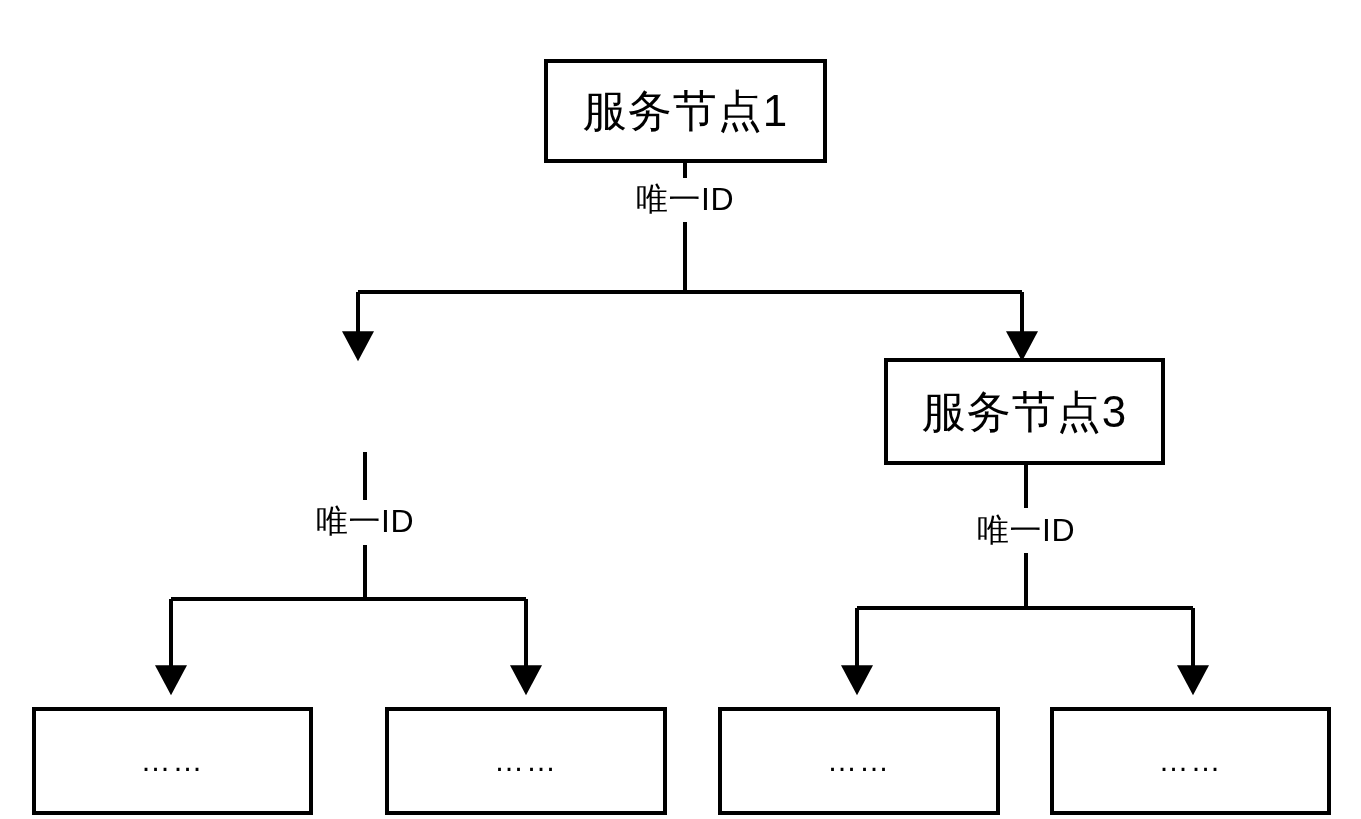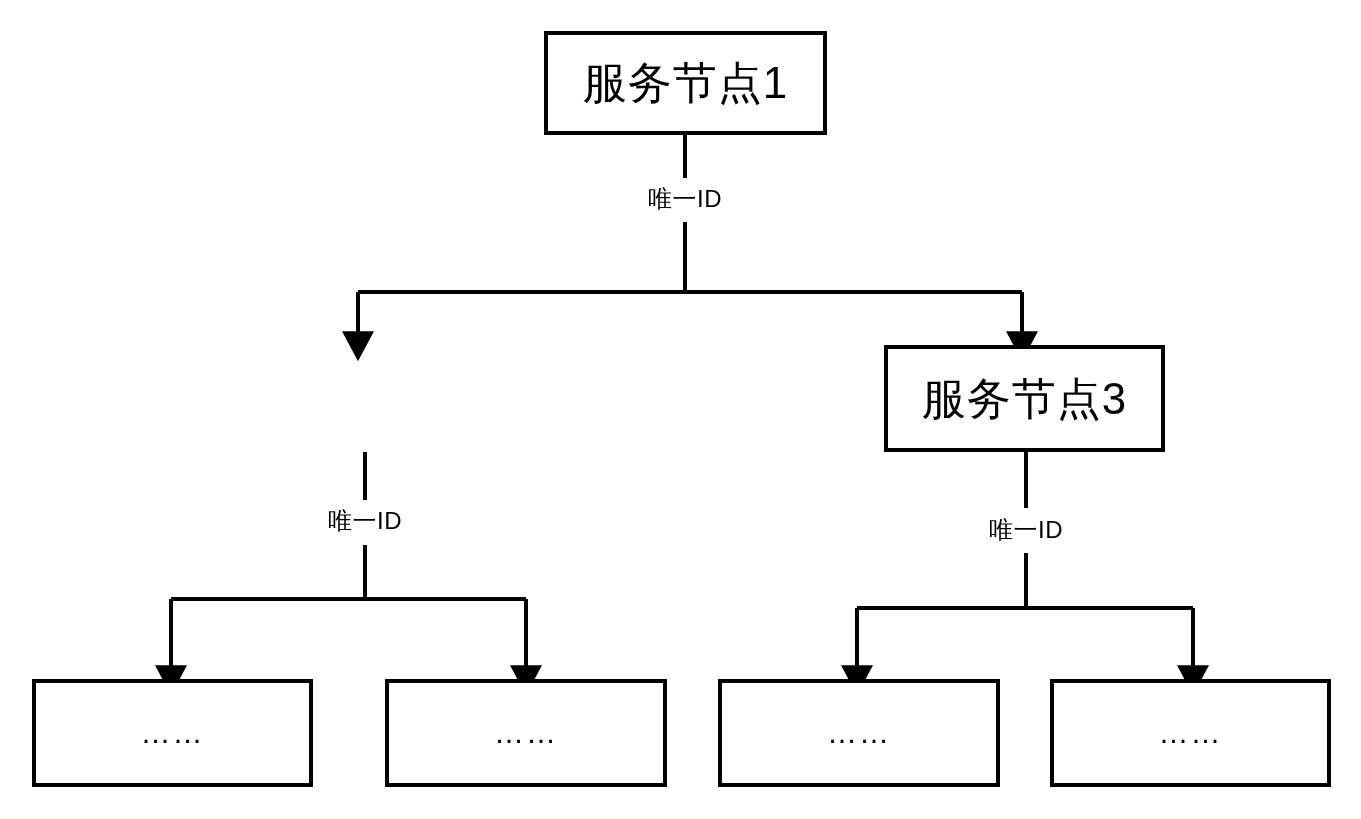--- a/index.html
+++ b/index.html
@@ -26,38 +26,39 @@
     display: block;
   }
   .node-box {
     position: absolute;
     box-sizing: border-box;
     border: 4px solid #000000;
     background: #ffffff;
     display: flex;
     align-items: center;
     justify-content: center;
+    margin-top: 28px;
   }
   .node-label {
     font-size: 44px;
     line-height: 1;
     color: #000000;
     letter-spacing: 1px;
     white-space: nowrap;
   }
   .leaf-label {
     font-size: 30px;
     line-height: 1;
     color: #000000;
     letter-spacing: 2px;
     white-space: nowrap;
   }
   .edge-label {
     position: absolute;
-    font-size: 24px;
+    font-size: 32px;
     line-height: 1;
     color: #000000;
     white-space: nowrap;
     transform: translate(-50%, -50%);
     background: #ffffff;
     padding: 0 6px;
     letter-spacing: 0.5px;
   }
 </style>
 </head>
@@ -101,21 +102,21 @@
       <path d="M1193,608 L1193,670" marker-end="url(#arrowhead)"></path>
 
     </g>
   </svg>
 
   <div class="node-box" style="left:544px; top:31px; width:283px; height:104px;">
     <span class="node-label">服务节点1</span>
   </div>
 
 
-  <div class="node-box" style="left:884px; top:345px; width:281px; height:107px;">
+  <div class="node-box" style="left:884px; top:330px; width:281px; height:107px;">
     <span class="node-label">服务节点3</span>
   </div>
 
   <div class="node-box" style="left:32px; top:679px; width:281px; height:108px;">
     <span class="leaf-label">……</span>
   </div>
 
   <div class="node-box" style="left:385px; top:679px; width:282px; height:108px;">
     <span class="leaf-label">……</span>
   </div>

